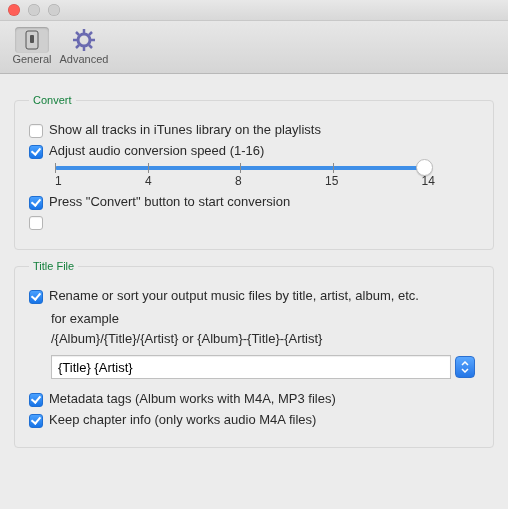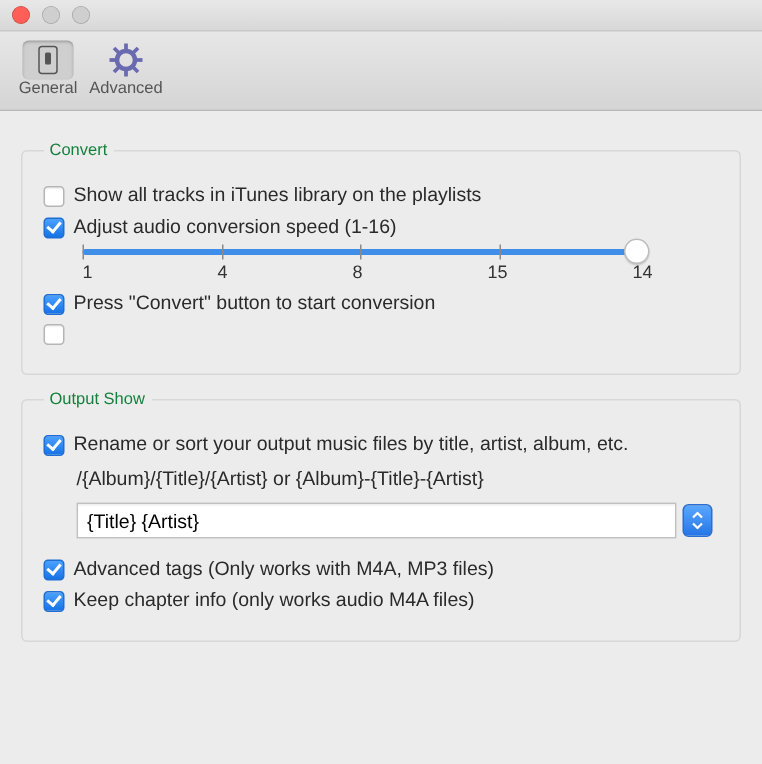--- a/index.html
+++ b/index.html
@@ -238,44 +238,45 @@
       <div class="checkbox checked"></div>
       <span>Press "Convert" button to start conversion</span>
     </div>
 
     <div class="row">
       <div class="checkbox unchecked"></div>
     </div>
   </fieldset>
 
   <fieldset>
-    <legend>Output Show</legend>
+    <legend>Title File</legend>
 
     <div class="row">
       <div class="checkbox checked"></div>
       <span>Rename or sort your output music files by title, artist, album, etc.</span>
     </div>
 
     <div class="example">
+      <div>for example</div>
       <div>/{Album}/{Title}/{Artist} or {Album}-{Title}-{Artist}</div>
     </div>
 
     <div class="pattern-row">
       <input class="pattern-input" value="{Title} {Artist}" style="">
       <div class="dropdown-btn">
         <svg width="8" height="12" viewBox="0 0 8 12">
           <path d="M1 4 L4 1 L7 4" fill="none" stroke="#fff" stroke-width="1.5"></path>
           <path d="M1 8 L4 11 L7 8" fill="none" stroke="#fff" stroke-width="1.5"></path>
         </svg>
       </div>
     </div>
 
     <div class="row" style="margin-top:12px">
       <div class="checkbox checked"></div>
-      <span>Advanced tags (Only works with M4A, MP3 files)</span>
+      <span>Metadata tags (Album works with M4A, MP3 files)</span>
     </div>
 
     <div class="row">
       <div class="checkbox checked"></div>
       <span>Keep chapter info (only works audio  M4A files)</span>
     </div>
   </fieldset>
 
 </div>
 

